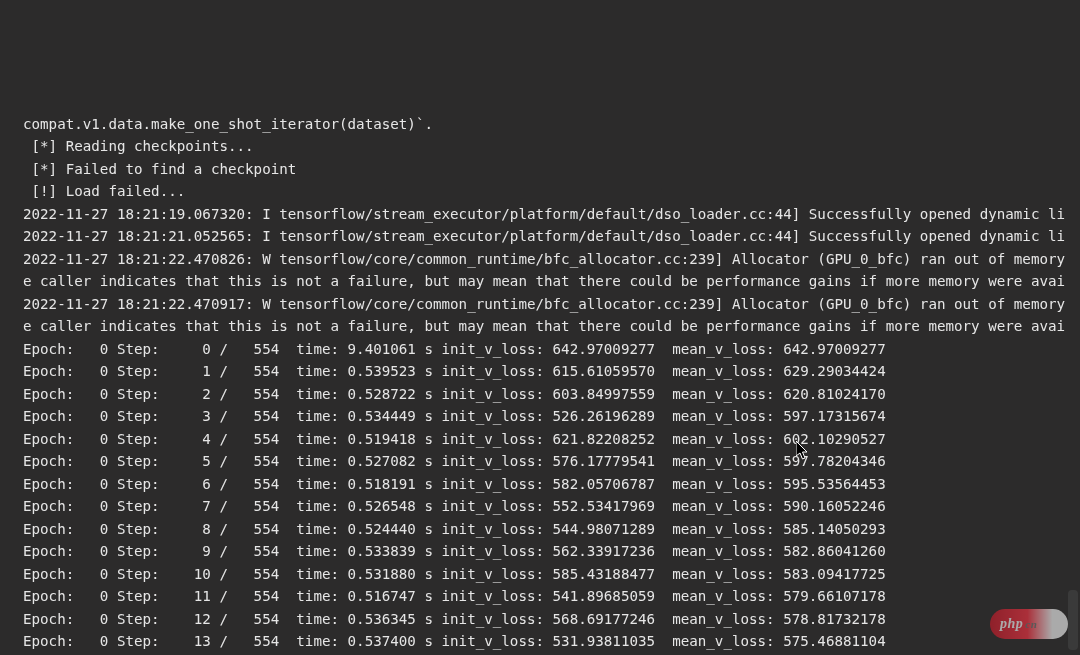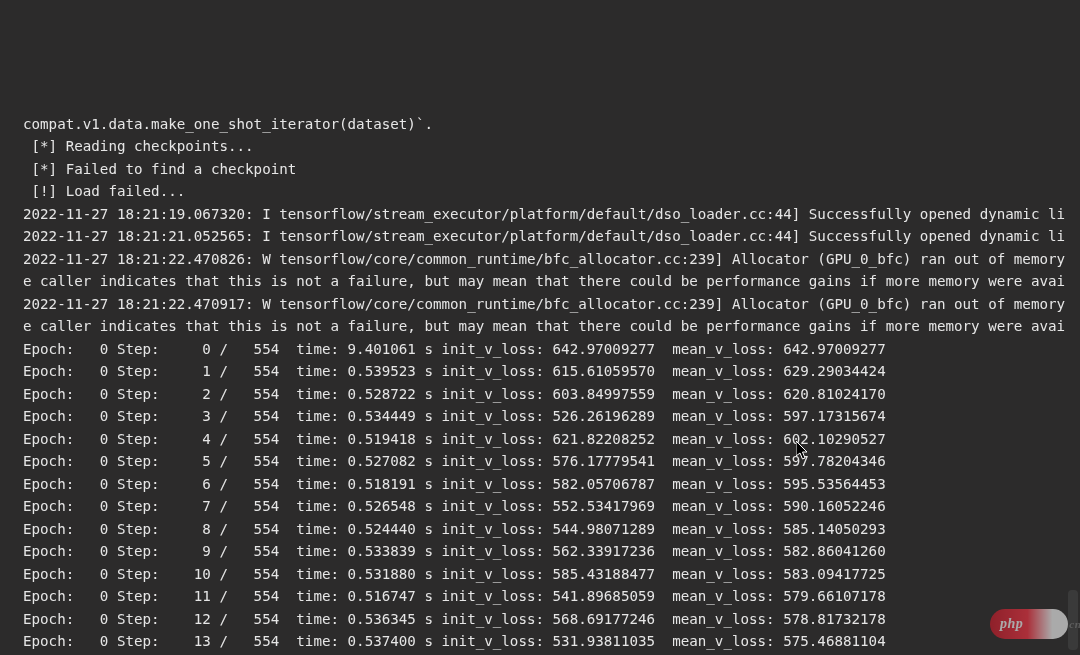--- a/index.html
+++ b/index.html
@@ -41,21 +41,20 @@
     pointer-events: none;
   }
   .watermark .left {
     color: #fff;
     padding-left: 10px;
   }
   .watermark .right {
     color: #777;
     padding-left: 2px;
     font-size: 11px;
-    margin-left: 44px;
   }
   .cursor {
     position: absolute;
     left: 796px;
     top: 441px;
     width: 13px;
     height: 19px;
     pointer-events: none;
   }
   .track {

